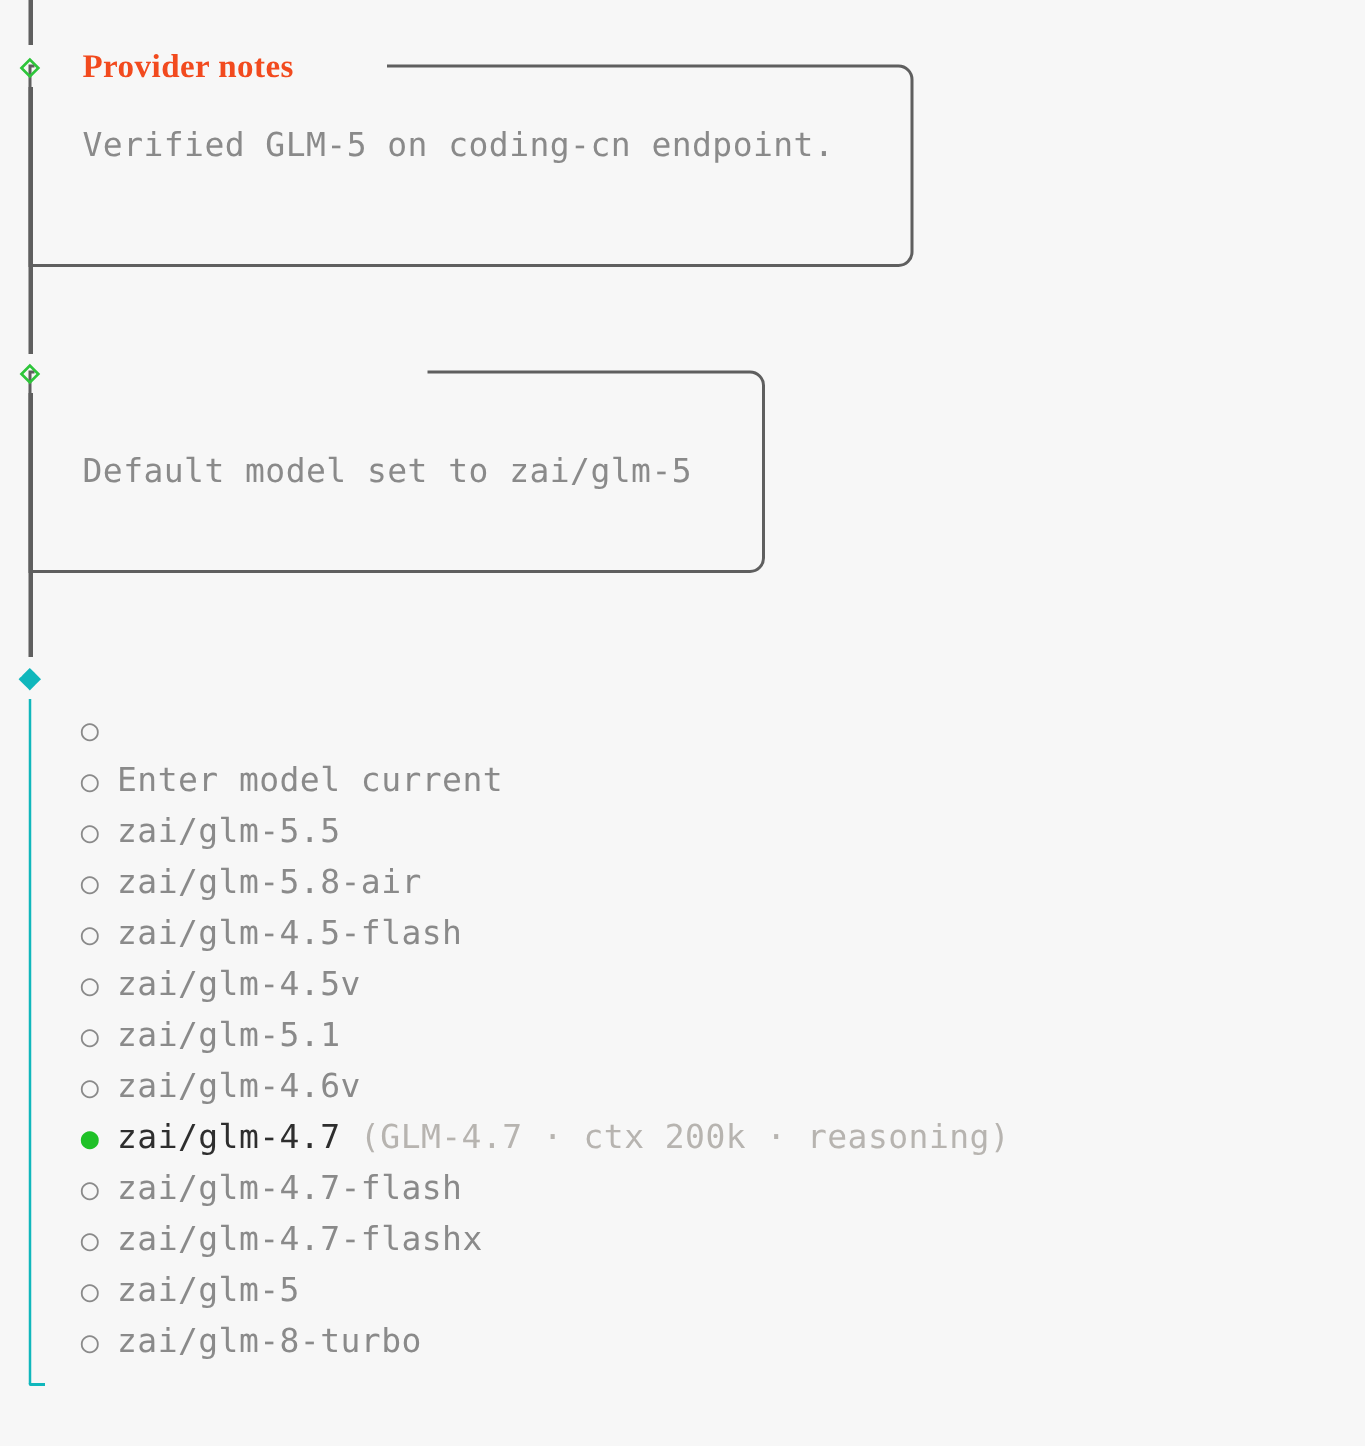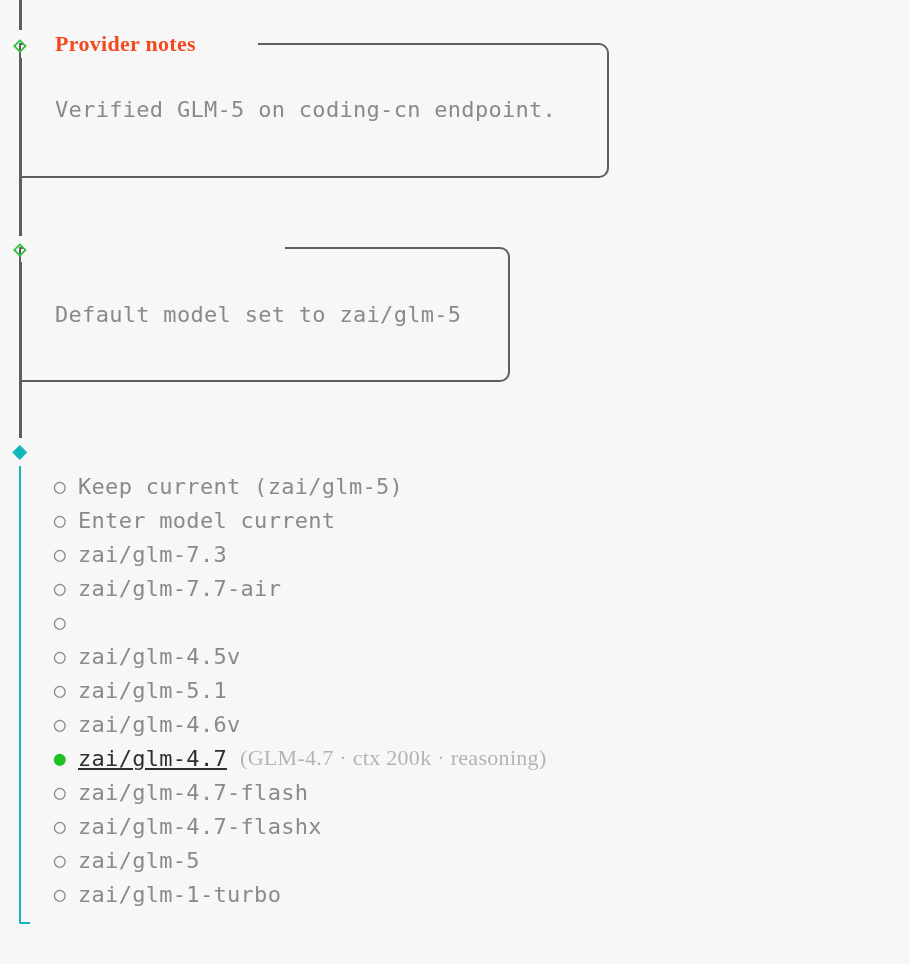--- a/index.html
+++ b/index.html
@@ -22,54 +22,54 @@
             border-radius:0 10px 10px 0;background:transparent;}
   .patch{position:absolute;height:8px;background:var(--bg);}
   .step-title{position:absolute;left:55px;line-height:32px;color:var(--orange);white-space:pre;}
   .step-title.bold{font-weight:bold;font-family:Liberation Serif, serif;}
   .note-body{position:absolute;left:55px;line-height:32px;color:var(--muted);white-space:pre;}
   .opt-list{position:absolute;left:42px;top:469px;}
   .opt-row{display:flex;align-items:center;height:34px;white-space:pre;}
   .bullet{width:36px;text-align:center;font-size:20px;color:var(--muted);}
   .opt-row.selected .bullet{color:var(--green_dot);}
   .opt-label{color:var(--muted);}
-  .opt-row.selected .opt-label{color:var(--dark);text-decoration:underline;}
-  .opt-hint{margin-left:13px;color:var(--hint);font-family:Liberation Serif, serif;}
+  .opt-row.selected .opt-label{color:var(--dark);}
+  .opt-hint{margin-left:13px;color:var(--hint);}
 </style>
 </head>
 <body>
 
 <div class="screen">
 
   <div class="rail" style="top:0;height:30px"></div>
   <div class="rail" style="top:58px;height:178px"></div>
   <div class="rail" style="top:262px;height:176px"></div>
   <div class="rail-active"></div>
 
   <div class="note-box" style="top:43px;width:590px;height:135px"></div>
   <div class="patch" style="left:23px;top:41px;width:235px"></div>
   <span class="diamond open" style="top:30px">◇</span>
   <div class="step-title bold" style="top:28px">Provider notes</div>
-  <div class="note-body" style="top:94px">Verified GLM-5 on coding-cn endpoint.</div>
+  <div class="note-body" style="top:82px">Verified GLM-5 on coding-cn endpoint.</div>
 
   <div class="note-box" style="top:247px;width:491px;height:135px"></div>
   <div class="patch" style="left:23px;top:245px;width:262px"></div>
   <span class="diamond open" style="top:234px">◇</span>
   <div class="note-body" style="top:299px">Default model set to zai/glm-5</div>
 
   <span class="diamond filled" style="top:437px">◆</span>
   <div class="opt-list">
-      <div class="opt-row"><span class="bullet">○</span><span class="opt-label">Keep current (zai/glm-5)</span></div>
+      <div class="opt-row"><span class="bullet">○</span></div>
       <div class="opt-row"><span class="bullet">○</span><span class="opt-label">Enter model current</span></div>
-      <div class="opt-row"><span class="bullet">○</span><span class="opt-label">zai/glm-7.3</span></div>
-      <div class="opt-row"><span class="bullet">○</span><span class="opt-label">zai/glm-7.7-air</span></div>
-      <div class="opt-row"><span class="bullet">○</span></div>
+      <div class="opt-row"><span class="bullet">○</span><span class="opt-label">zai/glm-5.5</span></div>
+      <div class="opt-row"><span class="bullet">○</span><span class="opt-label">zai/glm-5.8-air</span></div>
+      <div class="opt-row"><span class="bullet">○</span><span class="opt-label">zai/glm-4.5-flash</span></div>
       <div class="opt-row"><span class="bullet">○</span><span class="opt-label">zai/glm-4.5v</span></div>
       <div class="opt-row"><span class="bullet">○</span><span class="opt-label">zai/glm-5.1</span></div>
       <div class="opt-row"><span class="bullet">○</span><span class="opt-label">zai/glm-4.6v</span></div>
       <div class="opt-row selected"><span class="bullet">●</span><span class="opt-label">zai/glm-4.7</span><span class="opt-hint">(GLM-4.7 · ctx 200k · reasoning)</span></div>
       <div class="opt-row"><span class="bullet">○</span><span class="opt-label">zai/glm-4.7-flash</span></div>
       <div class="opt-row"><span class="bullet">○</span><span class="opt-label">zai/glm-4.7-flashx</span></div>
       <div class="opt-row"><span class="bullet">○</span><span class="opt-label">zai/glm-5</span></div>
-      <div class="opt-row"><span class="bullet">○</span><span class="opt-label">zai/glm-1-turbo</span></div>
+      <div class="opt-row"><span class="bullet">○</span><span class="opt-label">zai/glm-8-turbo</span></div>
     </div>
 
 </div>
 
 </body></html>

